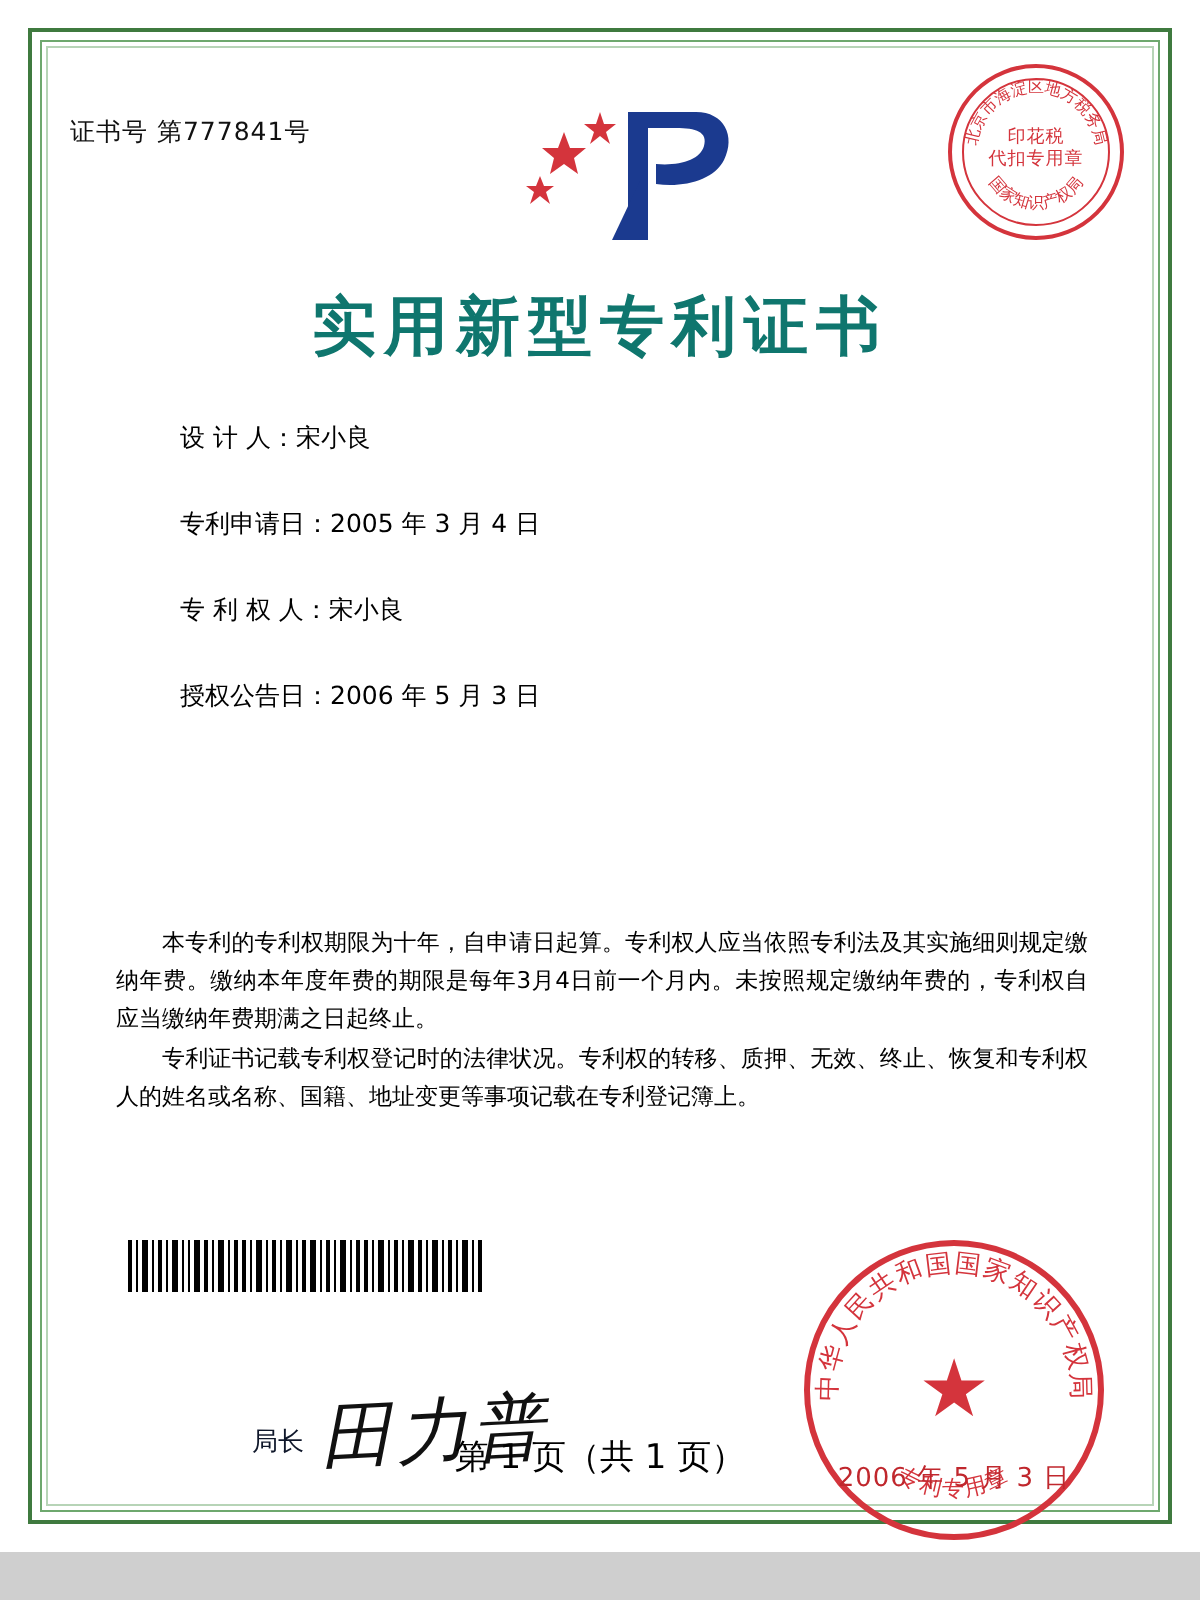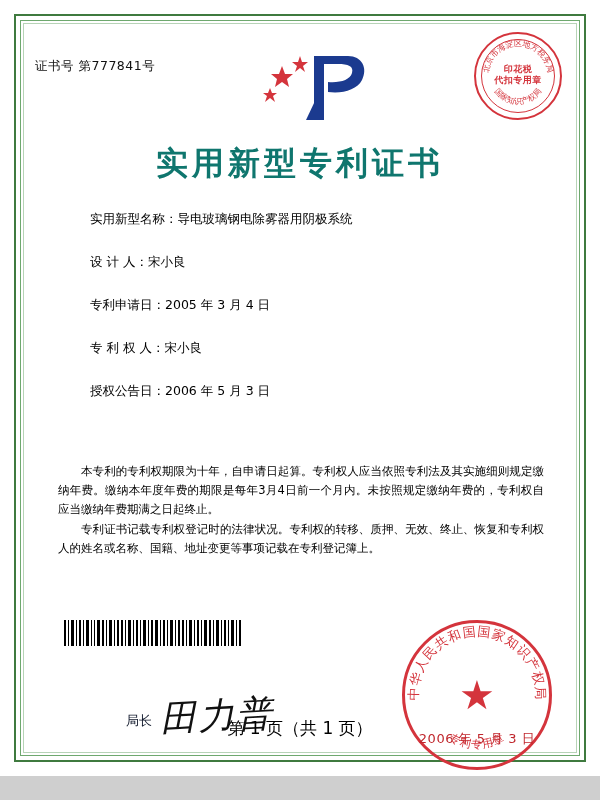--- a/index.html
+++ b/index.html
@@ -115,21 +115,20 @@
   }
   .seal-top .mid {
     position: absolute;
     left: 0; right: 0;
     top: 32px;
     text-align: center;
     color: #d4343c;
     font-size: 9px;
     line-height: 11px;
     letter-spacing: 0.5px;
-    font-weight: bold;
   }
 
   .title {
     position: absolute;
     left: 0;
     right: 0;
     top: 112px;
     text-align: center;
     font-size: 32px;
     font-weight: bold;
@@ -297,23 +296,20 @@
       </svg>
       <div class="mid">
         <div>印花税</div>
         <div>代扣专用章</div>
       </div>
     </div>
 
     <div class="title">实用新型专利证书</div>
 
     <div class="fields">
-      <div class="field">
-        <span class="label">实用新型名称：</span><span class="value">导电玻璃钢电除雾器用阴极系统</span>
-      </div>
       <div class="field">
         <span class="label">设  计  人：</span><span class="value">宋小良</span>
       </div>
       <div class="field">
         <span class="label">专利申请日：</span><span class="value">2005 年 3 月 4 日</span>
       </div>
       <div class="field">
         <span class="label">专 利 权 人：</span><span class="value">宋小良</span>
       </div>
       <div class="field">

